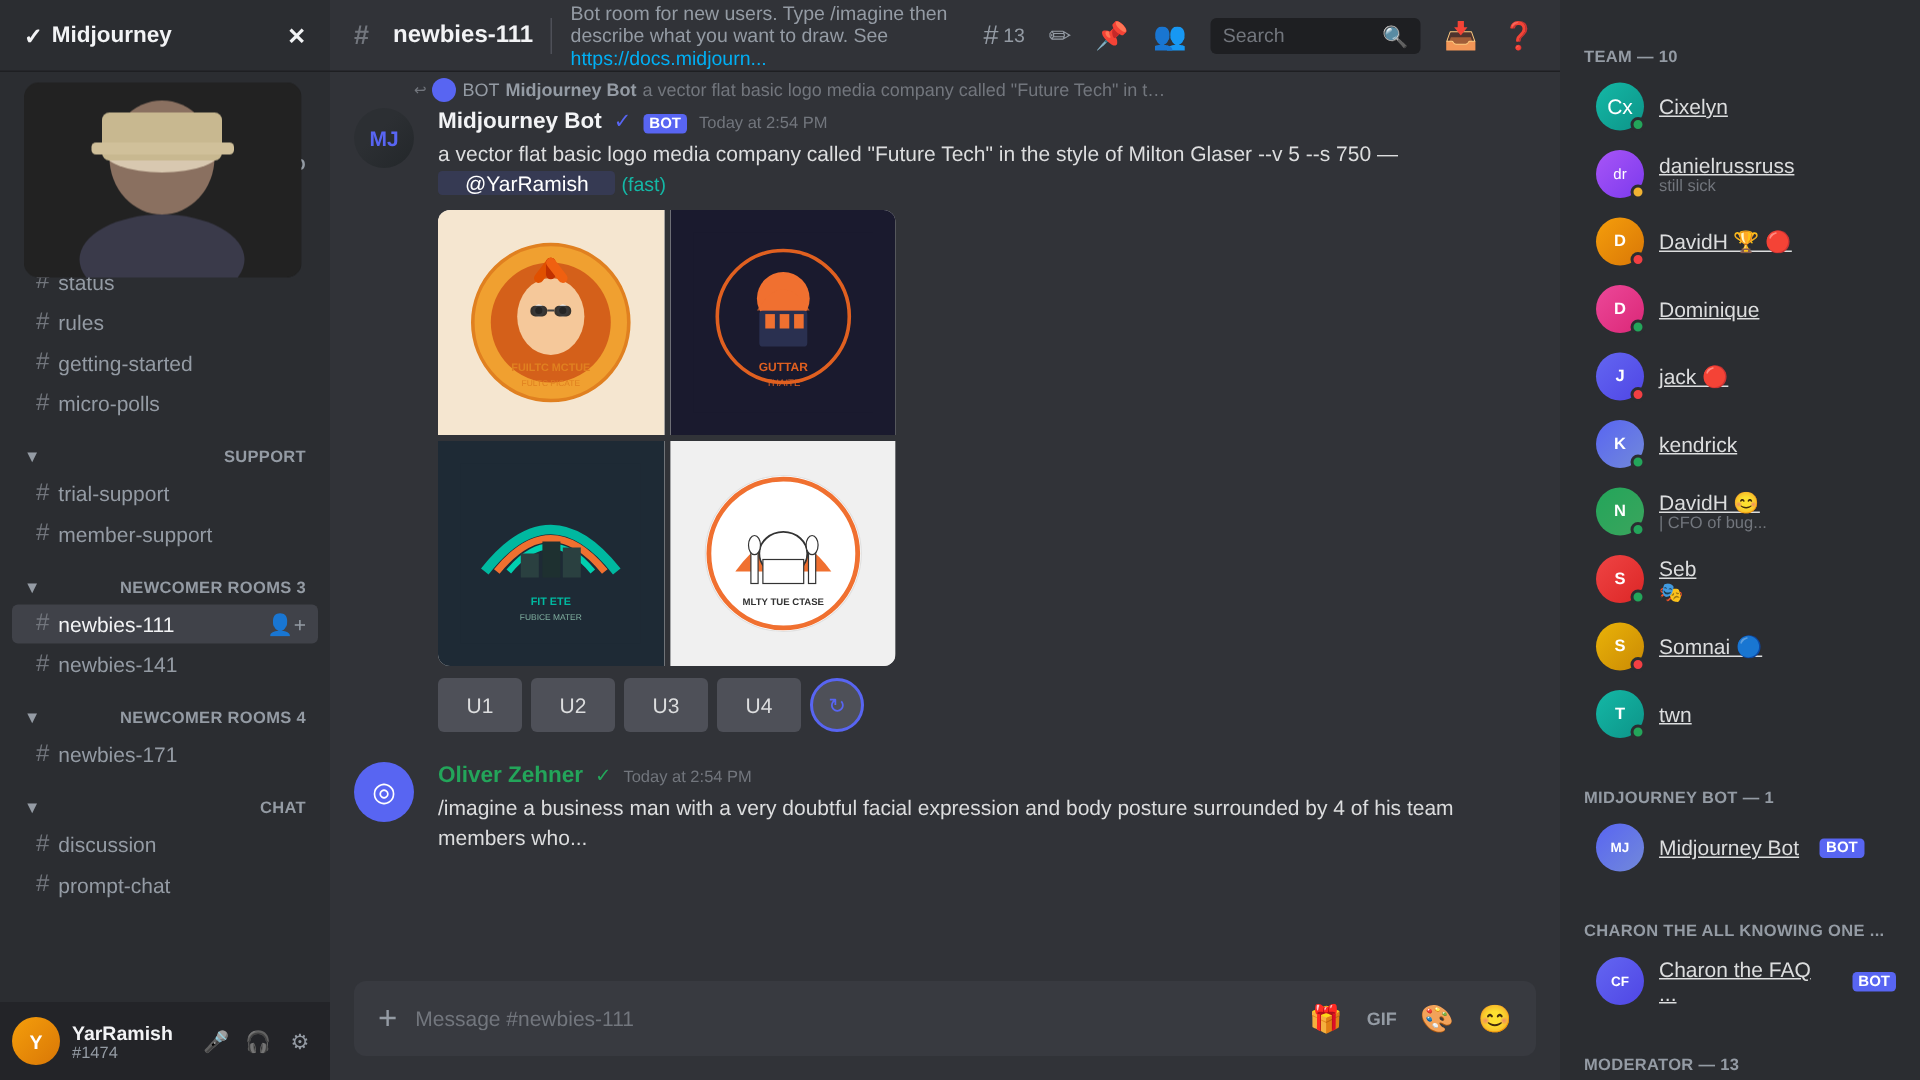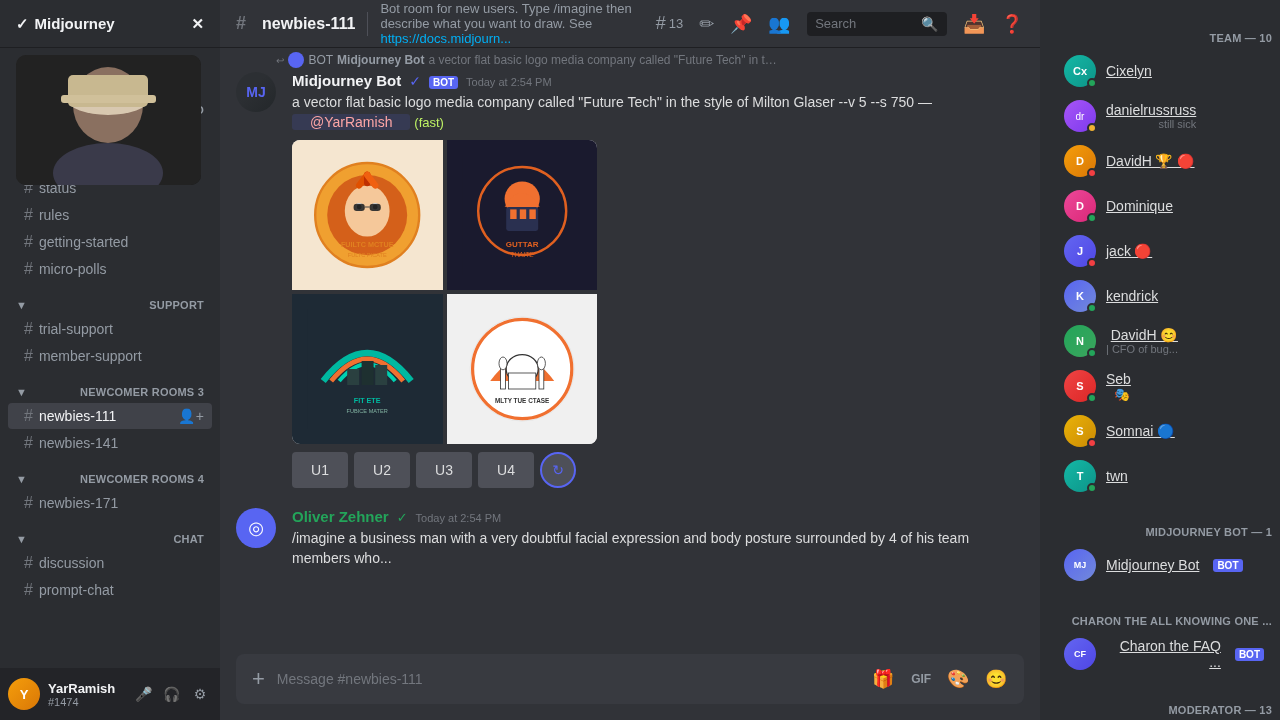--- a/index.html
+++ b/index.html
@@ -269,21 +269,21 @@
       color: #72767d;
     }
 
     .message-text {
       color: #dcddde;
       font-size: 14px;
       line-height: 1.4;
     }
 
     .message-text .mention {
-      color: #fca5a5;
+      color: #ffffff;
       background: rgba(88, 101, 242, 0.15);
       border-radius: 3px;
       padding: 0 18px;
     }
 
     
     .image-grid {
       display: grid;
       grid-template-columns: 1fr 1fr;
       gap: 4px;
@@ -395,21 +395,20 @@
       font-size: 18px;
     }
 
     
     .members-sidebar {
       width: 240px;
       background: #2b2d31;
       padding: 16px 0;
       overflow-y: auto;
       flex-shrink: 0;
-      text-align: right;
     }
 
     .members-section-header {
       padding: 16px 8px 4px 16px;
       font-size: 11px;
       font-weight: 700;
       color: #949ba4;
       text-transform: uppercase;
       letter-spacing: 0.02em;
     }
@@ -517,21 +516,21 @@
     }
 
     .small-avatar {
       width: 16px;
       height: 16px;
       border-radius: 50%;
       background: #5865f2;
     }
 
     .fast-tag {
-      color: #bef264;
+      color: #14b8a6;
       font-size: 13px;
     }
 
     
     .svg-logo {
       width: 80%;
       height: 80%;
     }
   </style>
 </head>
@@ -839,21 +838,21 @@
     </div>
   </div>
 </div>
 
 <div class="members-sidebar">
 
   <div class="members-section-header">TEAM — 10</div>
 
   <div class="member-item">
     <div class="member-avatar av-teal" style="position:relative;display:flex;align-items:center;justify-content:center;">
-      <span style="font-size:11px;font-weight:700;color:white;">Cx</span>
+      <span style="font-size:14px;font-weight:400;color:white;">Cx</span>
       <div class="status-dot"></div>
     </div>
     <span class="member-name online">Cixelyn</span>
   </div>
 
   <div class="member-item">
     <div class="member-avatar av-purple" style="position:relative;display:flex;align-items:center;justify-content:center;">
       <span style="font-size:10px;font-weight:400;color:white;">dr</span>
       <div class="status-dot idle"></div>
     </div>

